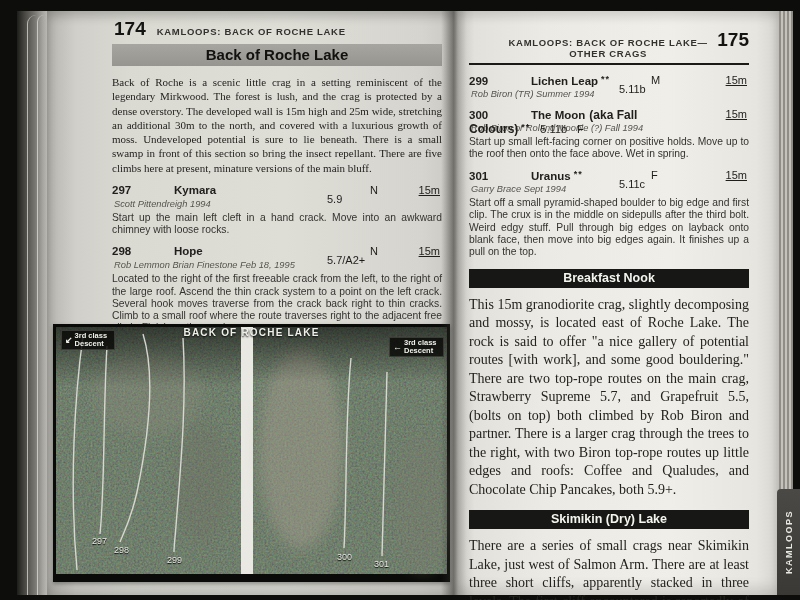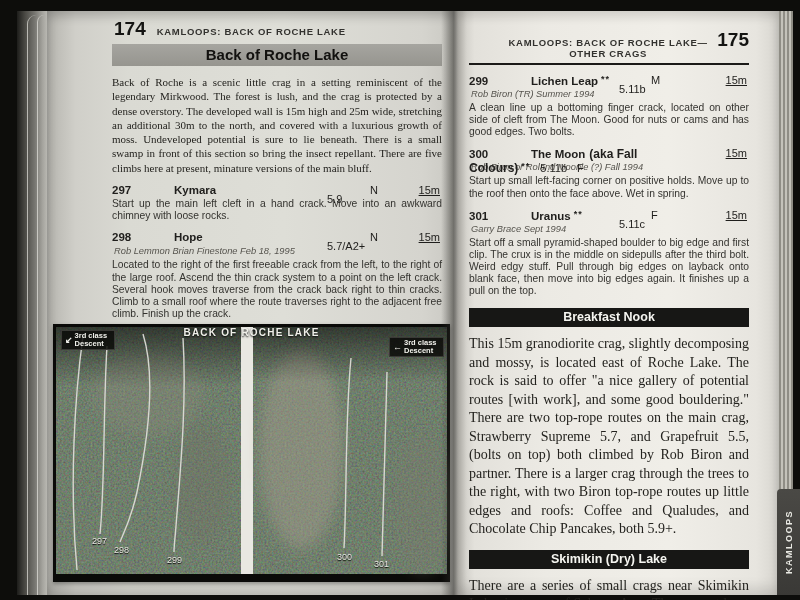--- a/index.html
+++ b/index.html
@@ -135,20 +135,21 @@
 
       <div class="intro">Back of Roche is a scenic little crag in a setting reminiscent of the legendary Mirkwood.  The forest is lush, and the crag is protected by a dense overstory.  The developed wall is 15m high and 25m wide, stretching an additional 30m to the north, and covered with a luxurious growth of moss.  Undeveloped potential is sure to lie beneath.  There is a small swamp in front of this section so bring the insect repellant.  There are five climbs here at present, minature versions of the main bluff.</div>
 
       <div class="route">
         <div class="route-head">
           <span class="rnum">297</span><span class="rname">Kymara</span>
           <span class="rgrade">5.9</span>
           <span class="rletter">N</span>
           <span class="rlen">15m</span>
         </div>
+        <div class="rcredit">Scott Pittendreigh  1994</div>
         <div class="rdesc">Start up the main left cleft in a hand crack.  Move into an awkward chimney with loose rocks.</div>
       </div>
 
       <div class="route">
         <div class="route-head">
           <span class="rnum">298</span><span class="rname">Hope</span>
           <span class="rgrade">5.7/A2+</span>
           <span class="rletter">N</span>
           <span class="rlen">15m</span>
         </div>
@@ -223,21 +224,20 @@
       </div>
 
       <div class="route rp">
         <div class="route-head">
           <span class="rnum">299</span><span class="rname">Lichen Leap</span><span class="rstars">**</span>
           <span class="rgrade">5.11b</span>
           <span class="rletter">M</span>
           <span class="rlen">15m</span>
         </div>
         <div class="rcredit">Rob Biron (TR)  Summer 1994</div>
-        <div class="rdesc">A clean line up a bottoming finger crack, located on other side of cleft from The Moon. Good for nuts or cams and has good edges. Two bolts.</div>
       </div>
 
       <div class="route rp">
         <div class="route-head">
           <span class="rnum">300</span><span class="rname">The Moon</span><span class="raka">(aka Fall Colours)</span><span class="rstars">**</span><span class="rgrade inline">5.11b</span><span class="rletter inline">F</span>
           <span class="rlen">15m</span>
         </div>
         <div class="rcredit">Rob Biron or Roland Moonie (?)  Fall 1994</div>
         <div class="rdesc">Start up small left-facing corner on positive holds.  Move up to the roof then onto the face above.  Wet in spring.</div>
       </div>

